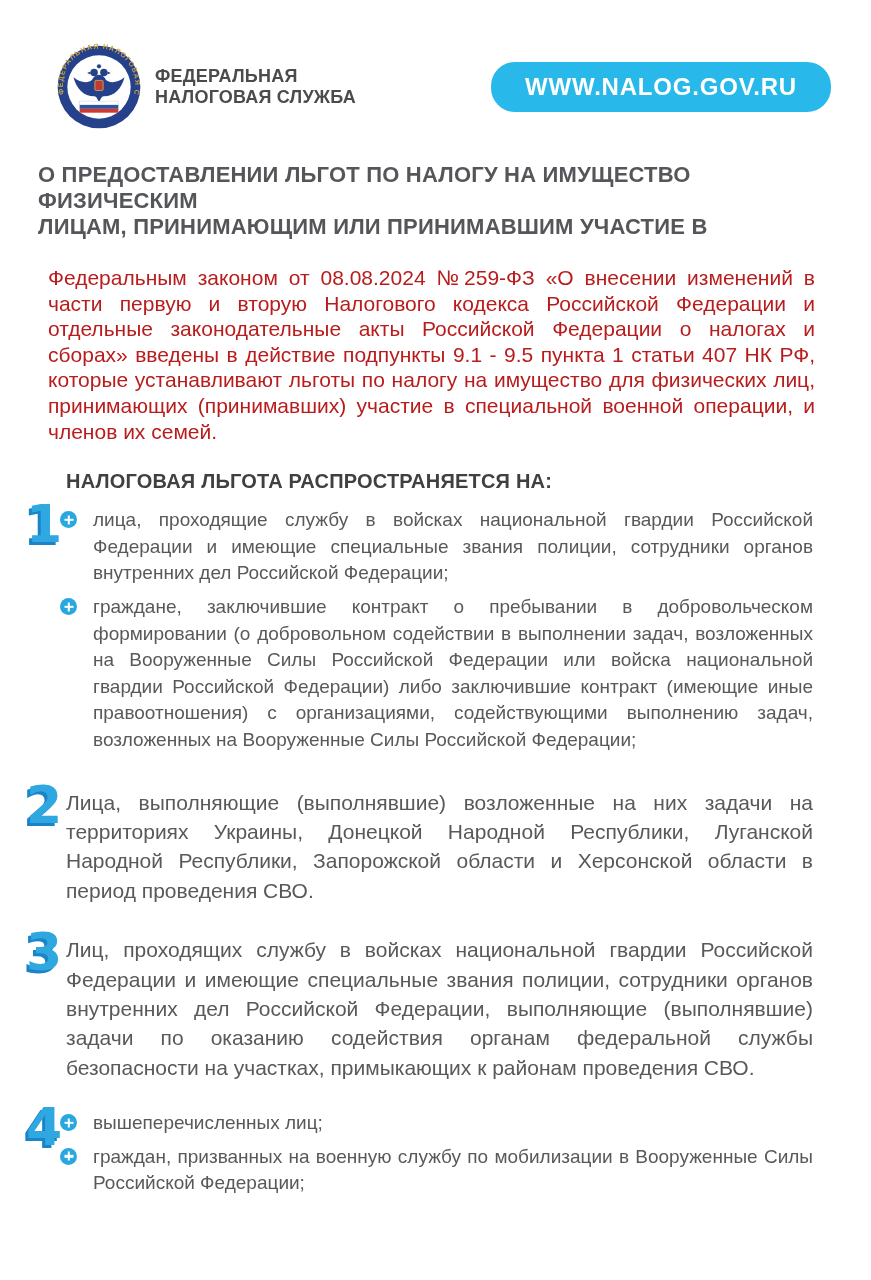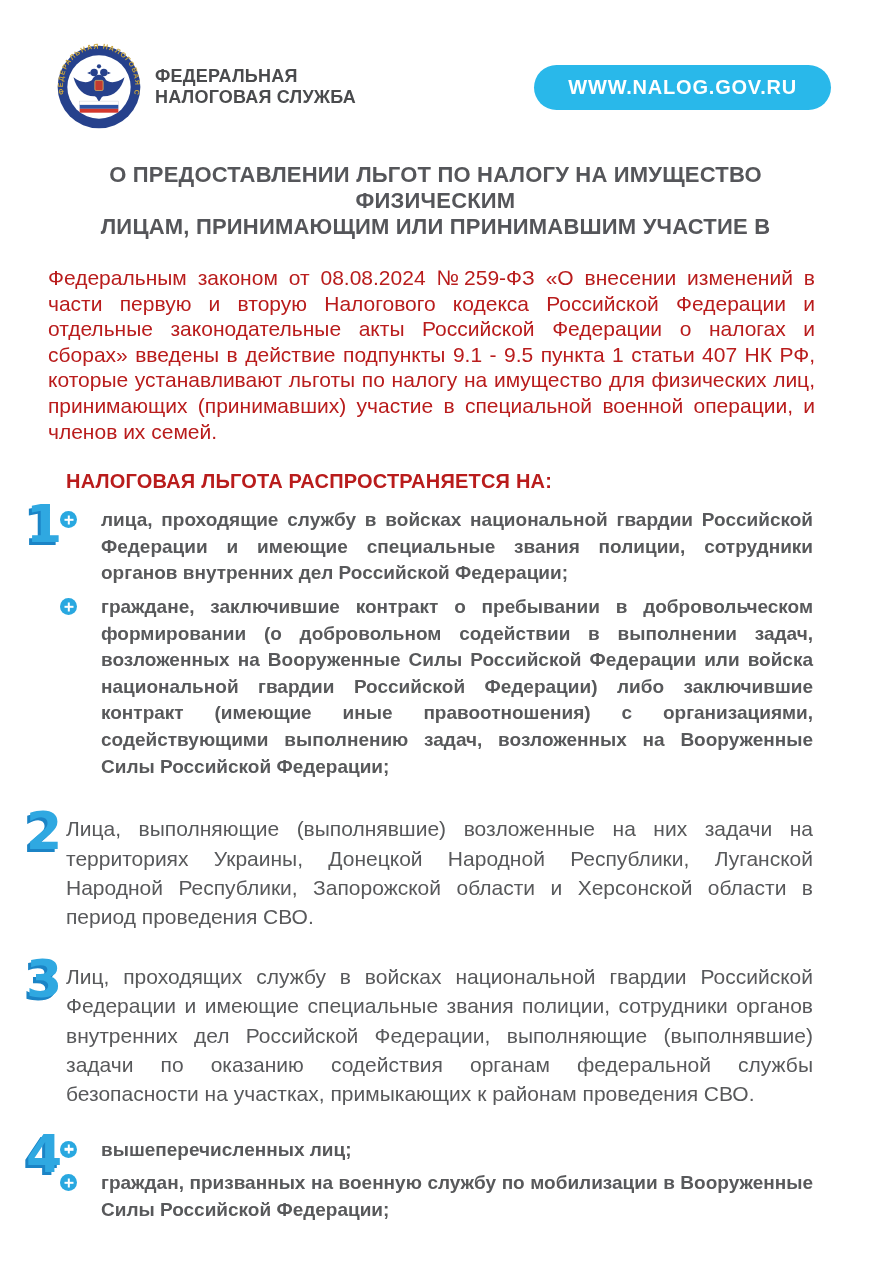--- a/index.html
+++ b/index.html
@@ -11,48 +11,48 @@
   }
   .page { width:871px; height:1280px; background:#fff; position:relative; }
 
   
   .header { display:flex; align-items:center; padding:42px 40px 0 55px; }
   .logo { width:88px; height:90px; flex:0 0 88px; }
   .brand { margin-left:12px; font-weight:700; font-size:18px; line-height:21px;
            color:#4A4B4D; letter-spacing:0.2px; }
   .site-pill {
     margin-left:auto; background:#29B8EA; color:#fff; text-decoration:none;
-    font-weight:700; font-size:20px; letter-spacing:0.8px;
+    font-weight:700; font-size:24px; letter-spacing:0.8px;
     padding:11px 34px; border-radius:24px; display:inline-block; cursor:pointer;
   }
 
   
-  .title { margin:30px 38px 0; text-align:center; font-weight:700;
+  .title { margin:30px 38px 0; font-weight:700;
            font-size:22px; line-height:26px; color:#55565A; letter-spacing:0.2px; }
 
   
   .intro { margin:25px 56px 0 48px; font-size:21px; line-height:1.22;
            text-align:justify; color:#b91c1c; }
 
   
   .section-heading { margin:26px 58px 0 66px; font-size:20px; font-weight:700;
-                     color:#b91c1c; letter-spacing:0.2px; }
+                     color:#404040; letter-spacing:0.2px; }
   .content { padding:0 58px 0 66px; }
   .item { position:relative; }
   .num {
     position:absolute; left:-40px; top:-9px;
     font-family:"DejaVu Sans", sans-serif;
     font-size:52px; line-height:1; font-weight:700;
     color:#2FA8E1; text-shadow:-3px 3px 0 #1B84C6;
   }
   .item-text { font-size:21px; line-height:1.4; color:#58595B; }
   .just { text-align:justify; }
 
   ul.bullets { list-style:none; margin-top:10px; }
-  ul.bullets li { display:flex; gap:24px; margin-bottom:7px; margin-left:-6px;font-weight:bold; }
+  ul.bullets li { display:flex; gap:16px; margin-bottom:7px; margin-left:-6px; }
   .plus { flex:0 0 17px; width:17px; height:17px; border-radius:50%;
           background:#29A8E0; position:relative; margin-top:4px; }
   .plus::before, .plus::after { content:""; position:absolute; left:50%; top:50%;
           background:#fff; transform:translate(-50%,-50%); }
   .plus::before { width:9px; height:2.4px; }
   .plus::after  { width:2.4px; height:9px; }
   .btxt { flex:1; font-size:19px; line-height:1.4; text-align:justify; color:#58595B; }
 
   .mt1 { margin-top:14px; }
   .mt2 { margin-top:34px; }

